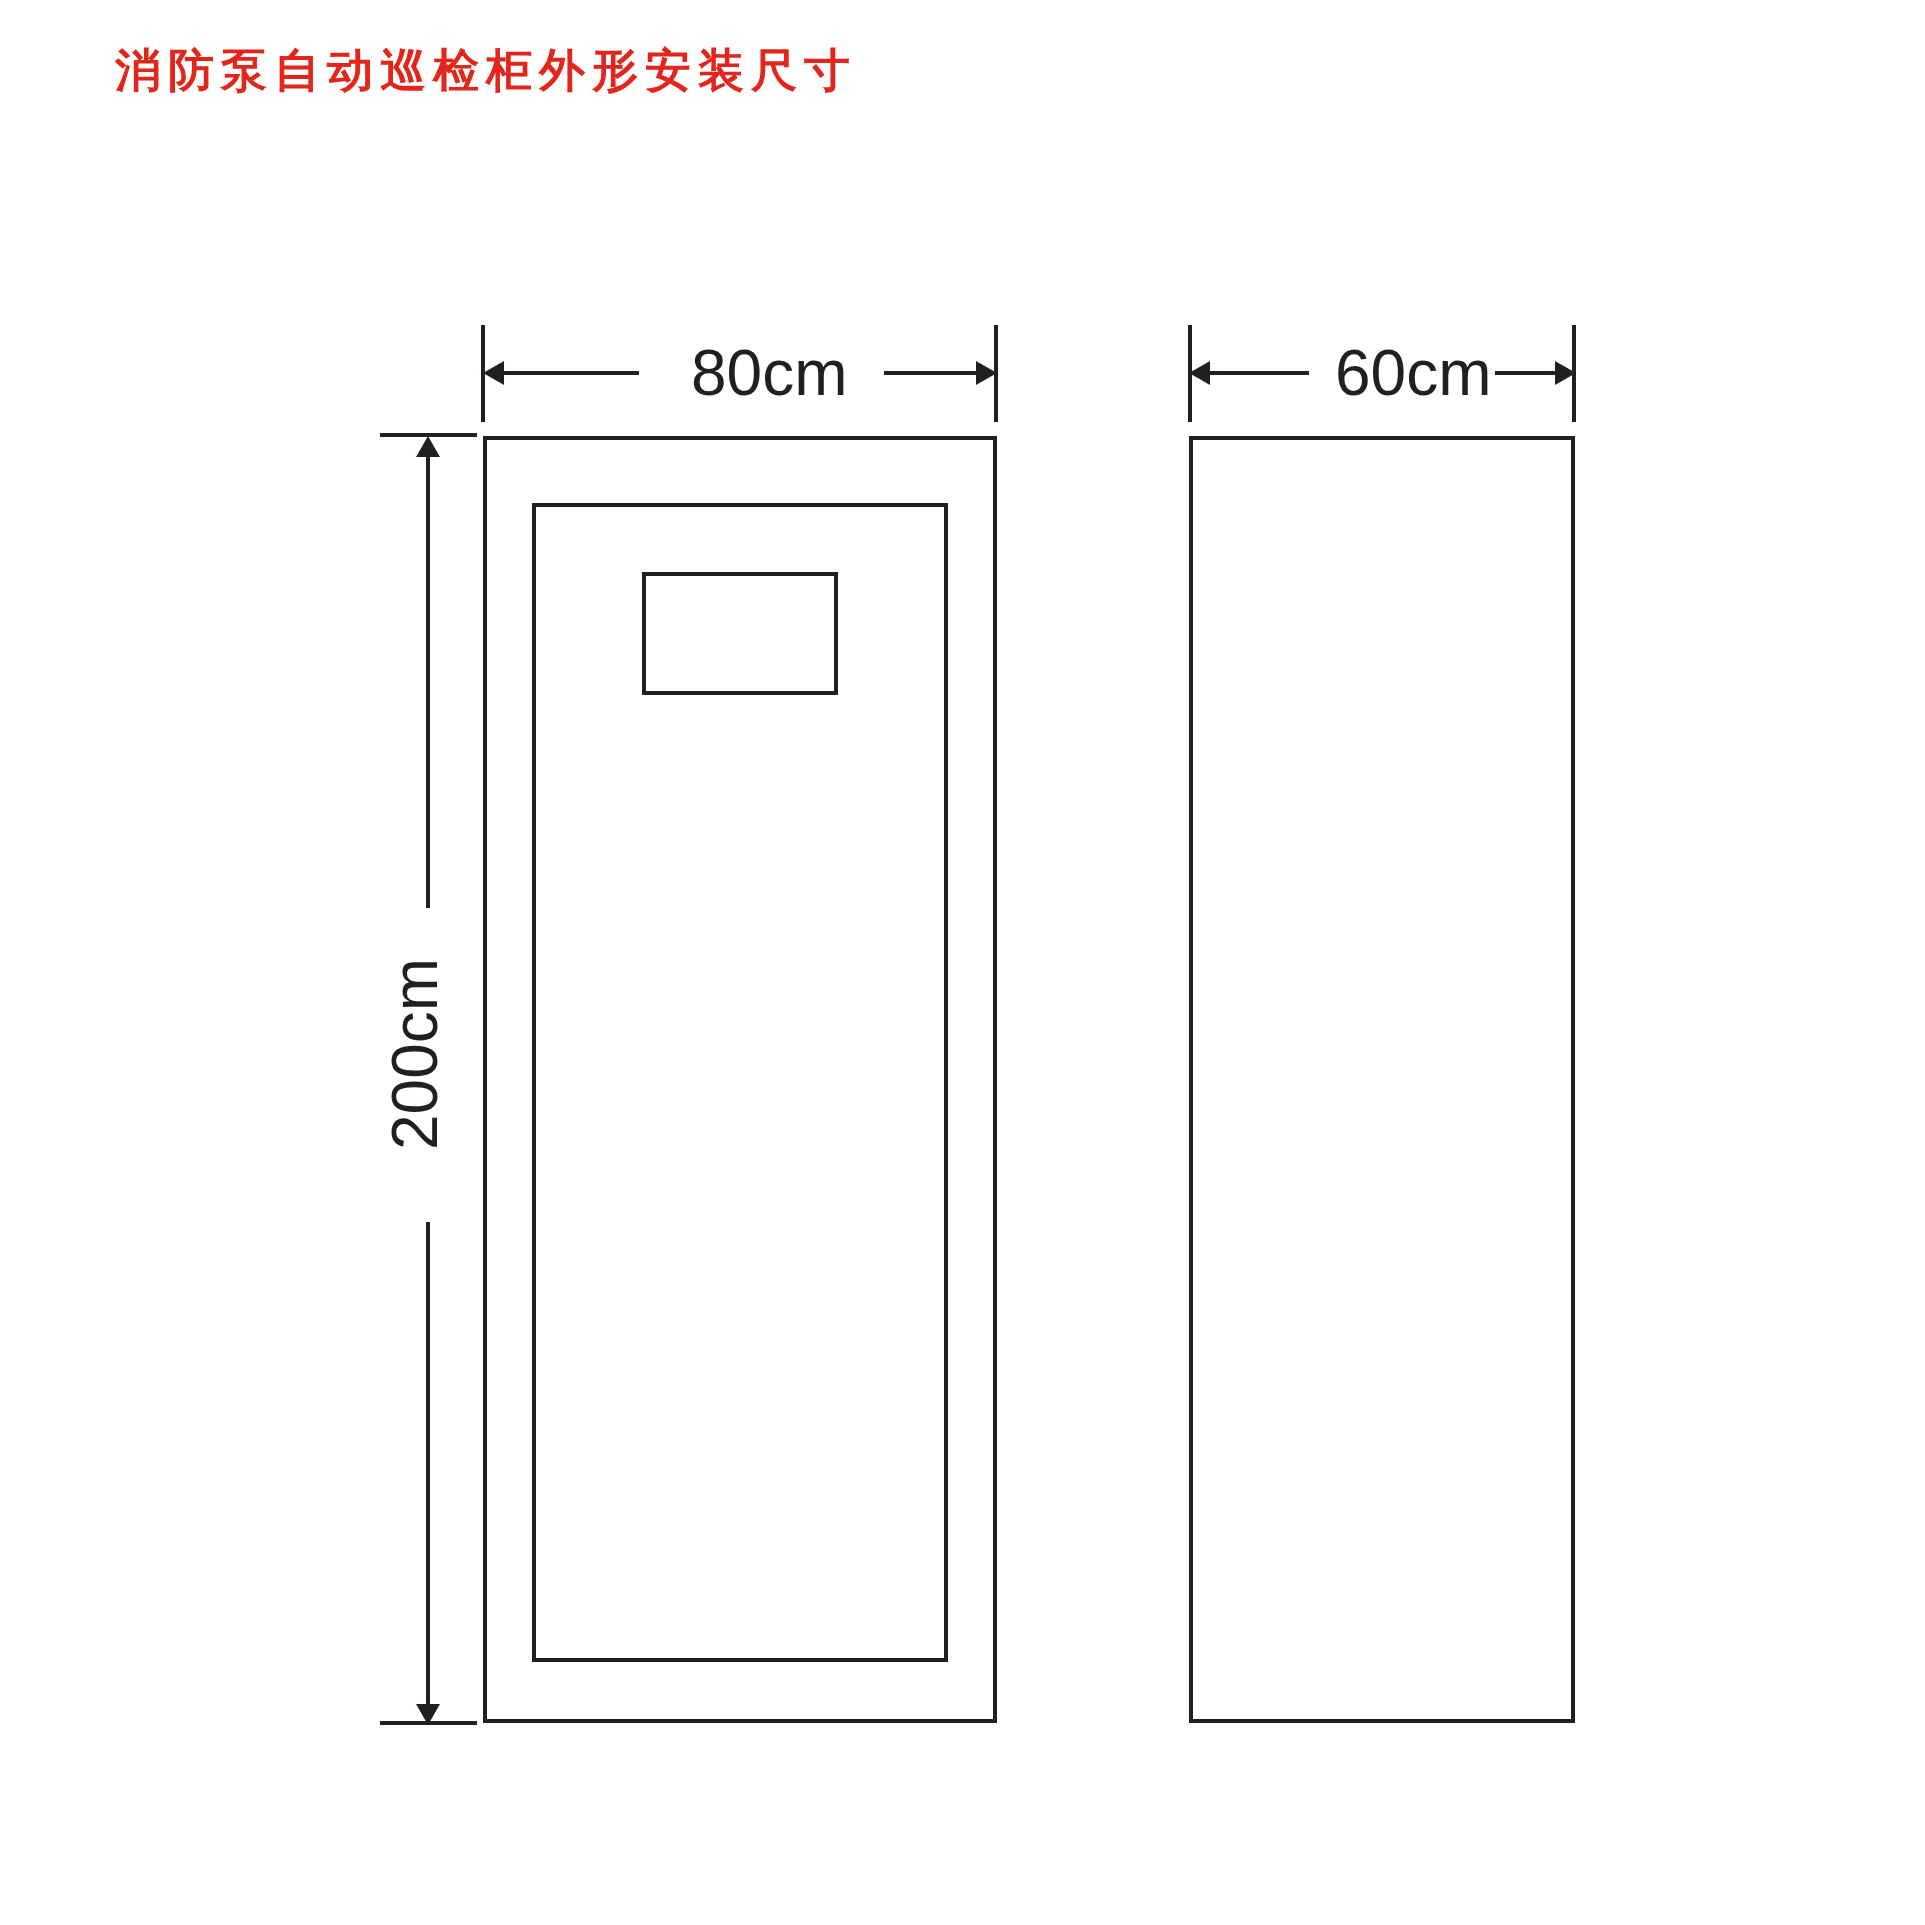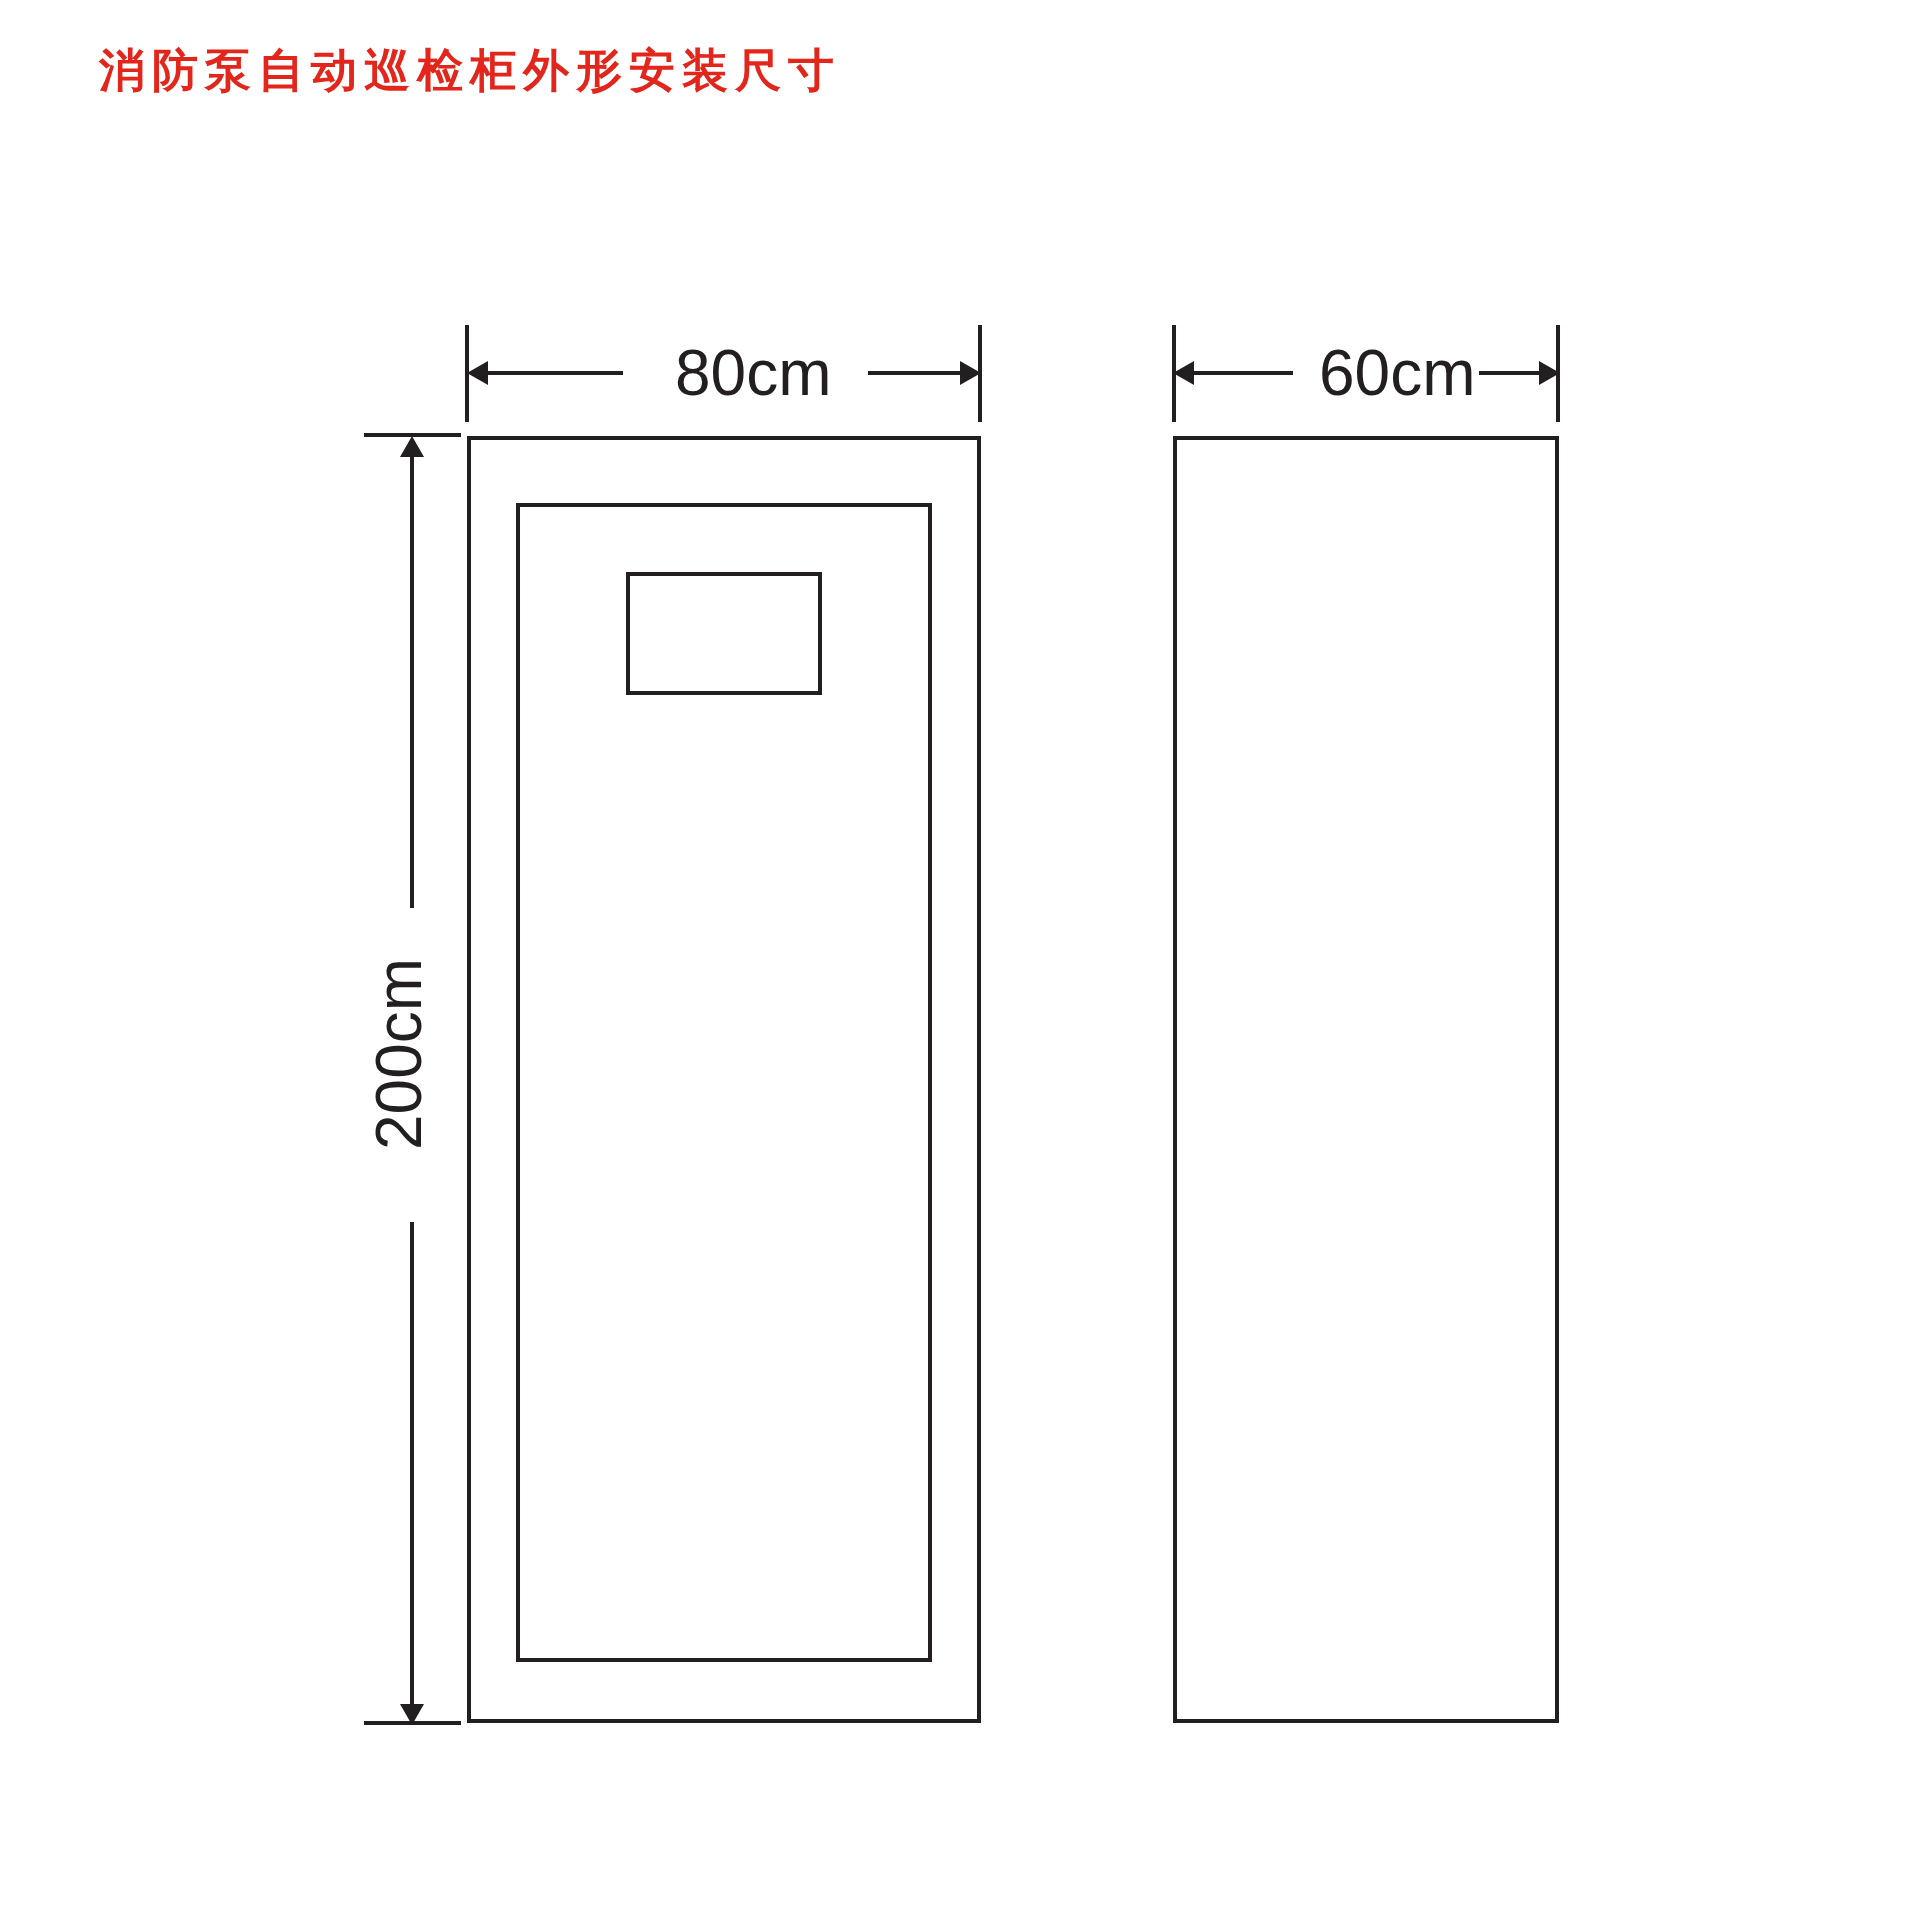--- a/index.html
+++ b/index.html
@@ -8,21 +8,21 @@
     --background:#ffffff;
   }
   html,body{margin:0;padding:0;}
   body{
     width:1925px;height:1925px;
     background:var(--background);
     font-family:"Liberation Sans", sans-serif;
     position:relative;
     overflow:hidden;
   }
-  .canvas{position:absolute;left:0;top:0;width:1675px;height:1925px;}
+  .canvas{position:absolute;left:16px;top:0;width:1675px;height:1925px;}
 
   
   .title{
     position:absolute;left:99px;top:44px;
     margin:0;
     font-size:46px;line-height:1.15;font-weight:600;
     letter-spacing:7px;
     color:var(--accent-red);
     white-space:nowrap;
   }

